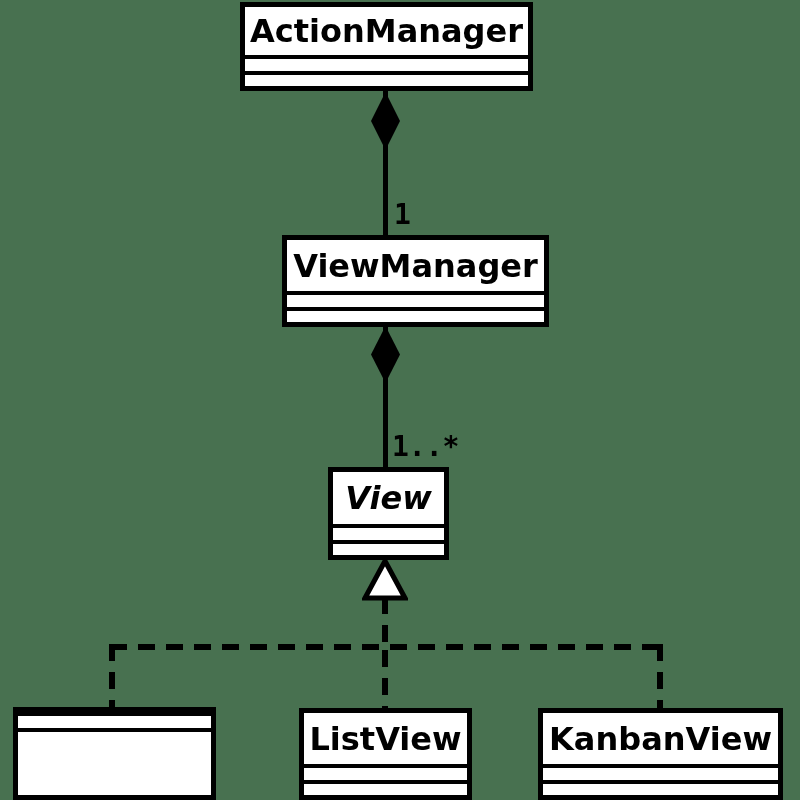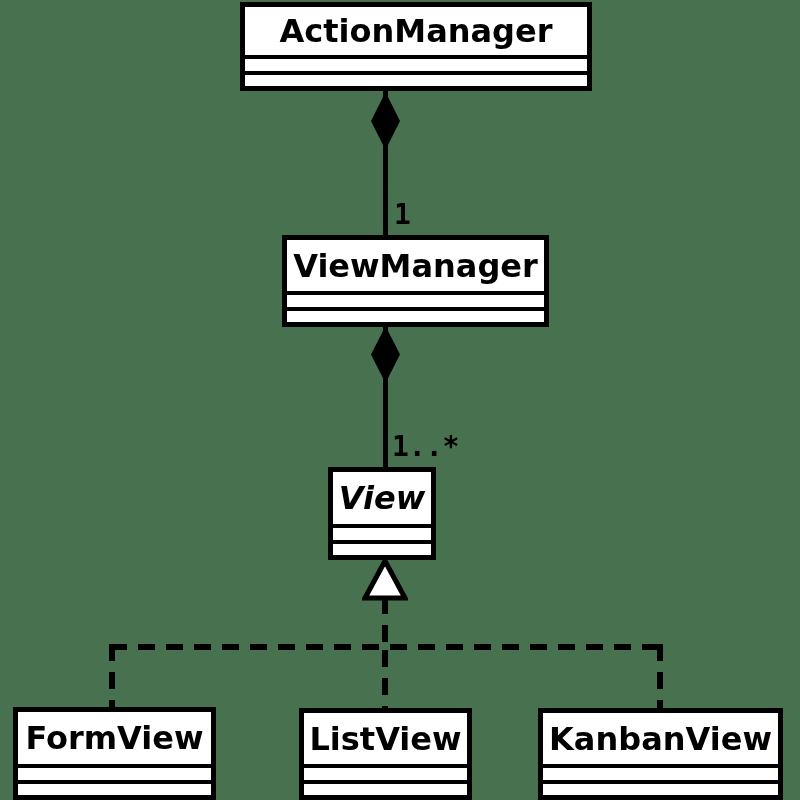--- a/index.html
+++ b/index.html
@@ -72,23 +72,23 @@
   .dash-h{
     position:absolute;
     height:6px;
     background:repeating-linear-gradient(to right, var(--stroke) 0 17px, transparent 17px 28px);
   }
   .tri{
     position:absolute;
   }
 
   
-  #box-actionmanager{ left:240px; top:2px;   width:352px; height:89px; }
+  #box-actionmanager{ left:240px; top:2px;   width:293px; height:89px; }
   #box-viewmanager  { left:250px; top:235px; width:267px; height:92px;margin-left:32px; }
-  #box-view         { left:328px; top:467px; width:108px; height:93px; }
+  #box-view         { left:328px; top:467px; width:121px; height:93px; }
   #box-formview     { left:13px;  top:707px; width:203px; height:93px; }
   #box-listview     { left:299px; top:708px; width:173px; height:92px; }
   #box-kanbanview   { left:538px; top:708px; width:245px; height:92px; }
 
   #line-am-vm   { left:383px; top:91px;  height:144px; }
   #diamond-am   { left:371px; top:92px;  width:29px; height:58px; }
   #mult-am-vm   { left:394px; top:201px; }
 
   #line-vm-v    { left:383px; top:327px; height:140px; }
   #diamond-vm   { left:371px; top:326px; width:29px; height:57px; }
@@ -135,21 +135,20 @@
   <svg class="tri" id="tri-view" viewBox="0 0 46 43">
     <polygon points="23,3 43,40 3,40" fill="#ffffff" stroke="#000000" stroke-width="5" stroke-linejoin="miter"></polygon>
   </svg>
   <div class="dash-v" id="dash-stem"></div>
   <div class="dash-h" id="dash-across"></div>
   <div class="dash-v" id="dash-left"></div>
   <div class="dash-v" id="dash-mid"></div>
   <div class="dash-v" id="dash-right"></div>
 
   <div class="uml-class" id="box-formview">
-    <div class="uml-title">FormView</div>
     <div class="uml-comp comp-attrs"></div>
     <div class="uml-comp comp-methods"></div>
   </div>
 
   <div class="uml-class" id="box-kanbanview">
     <div class="uml-title">KanbanView</div>
     <div class="uml-comp comp-attrs"></div>
     <div class="uml-comp comp-methods"></div>
   </div>
 

